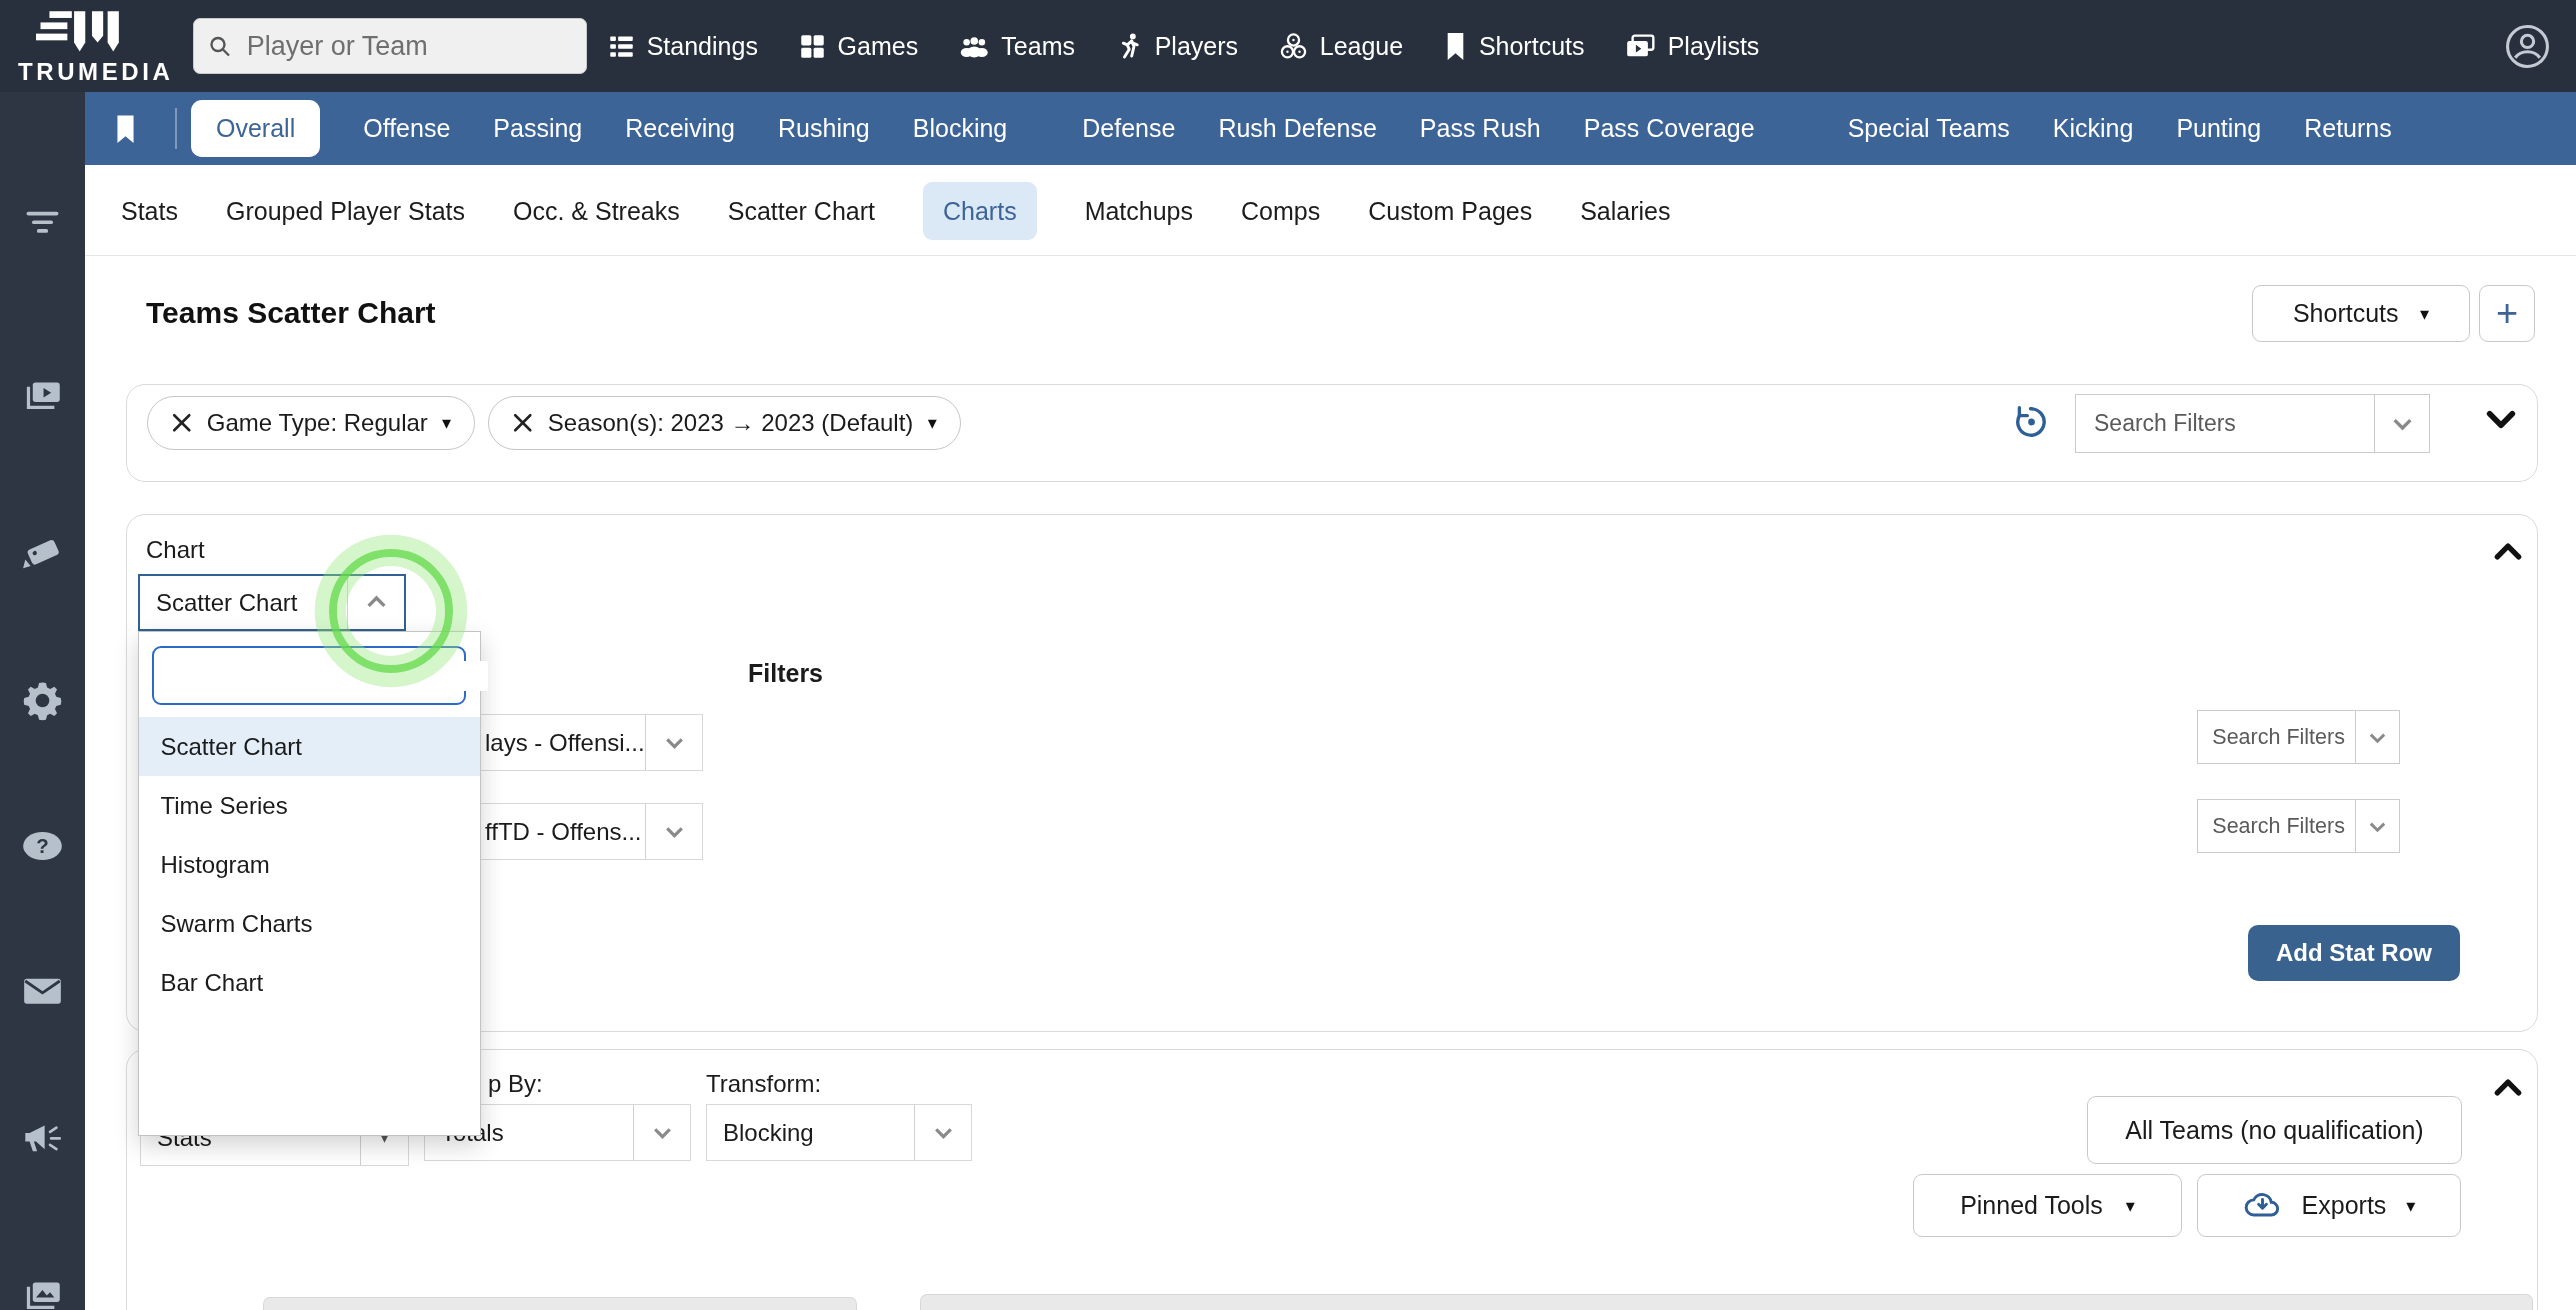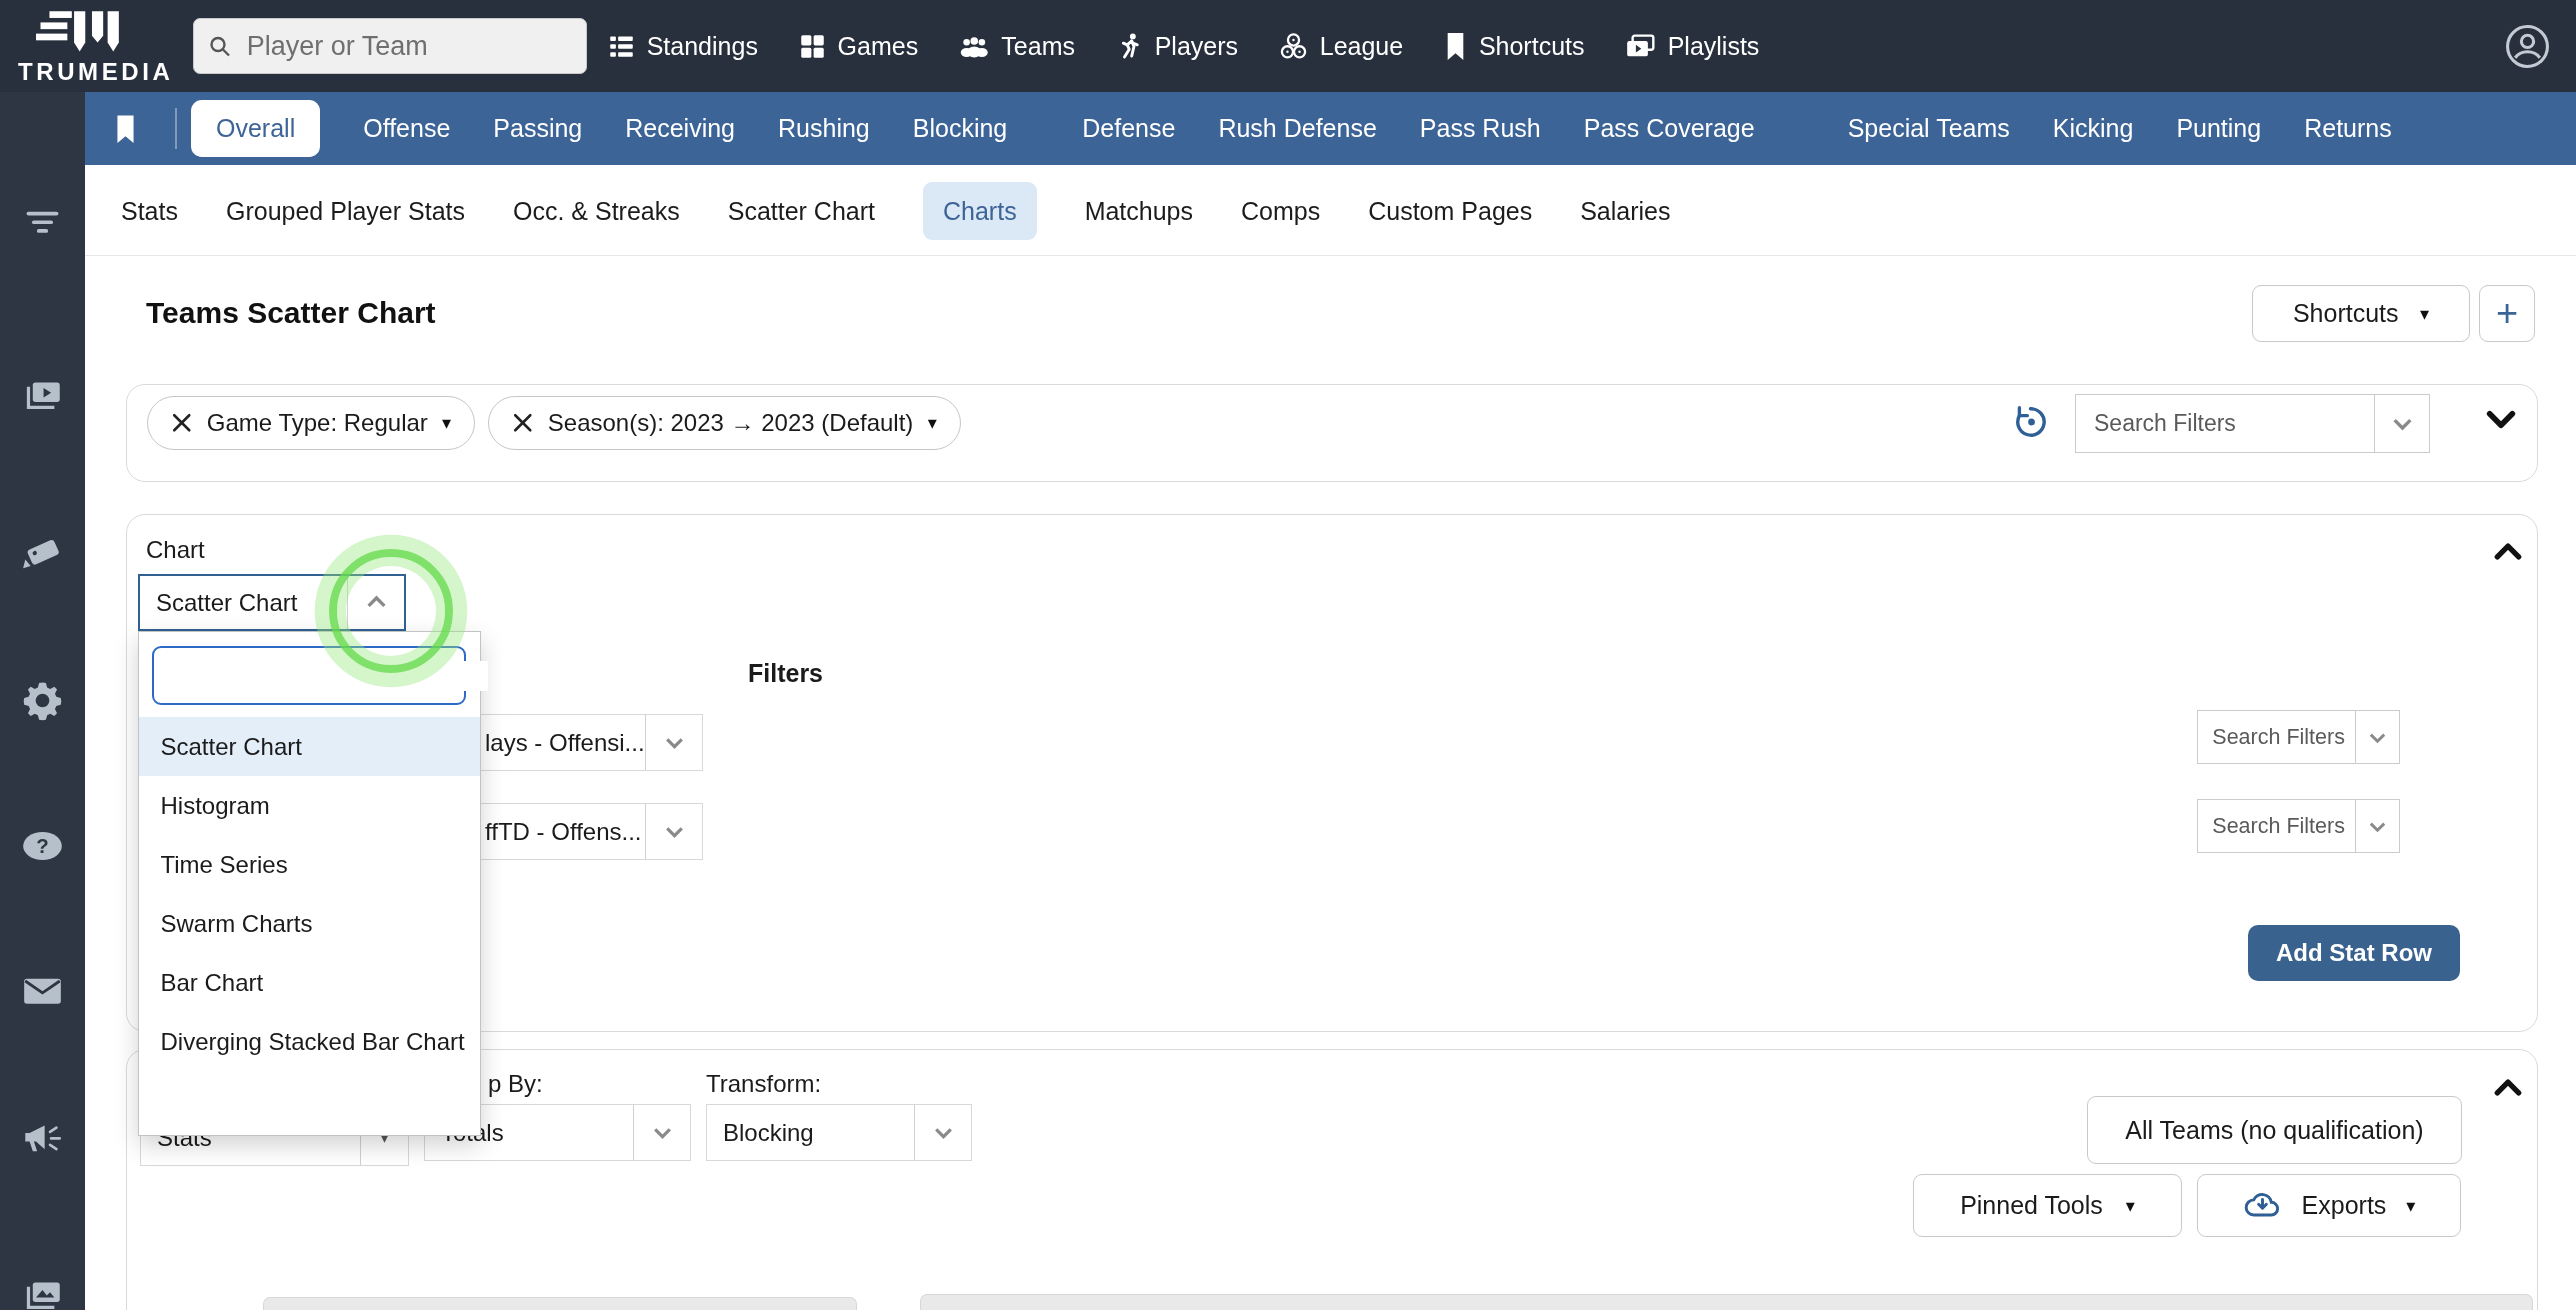--- a/index.html
+++ b/index.html
@@ -477,24 +477,23 @@
     <div class="popup-search">
       <span class="caret-bar"></span>
       <input type="text" value="" style="">
       <svg width="30.5" height="30.5" viewBox="0 0 24 24">
         <circle cx="10" cy="10" r="6.5" fill="none" stroke="#777" stroke-width="2.2"></circle>
         <line x1="15" y1="15" x2="21" y2="21" stroke="#777" stroke-width="2.2"></line>
         </svg>
     </div>
     <div class="opt-list">
       <div class="opt opt-selected">Scatter Chart</div>
+      <div class="opt">Time Series</div>
       <div class="opt">Histogram</div>
-      <div class="opt">Time Series</div>
       <div class="opt">Swarm Charts</div>
       <div class="opt">Bar Chart</div>
-      <div class="opt">Diverging Stacked Bar Chart</div>
     </div>
   </div>
 
   <div class="abs green-ring"></div>
 
 </div>
 
 
 </body></html>

